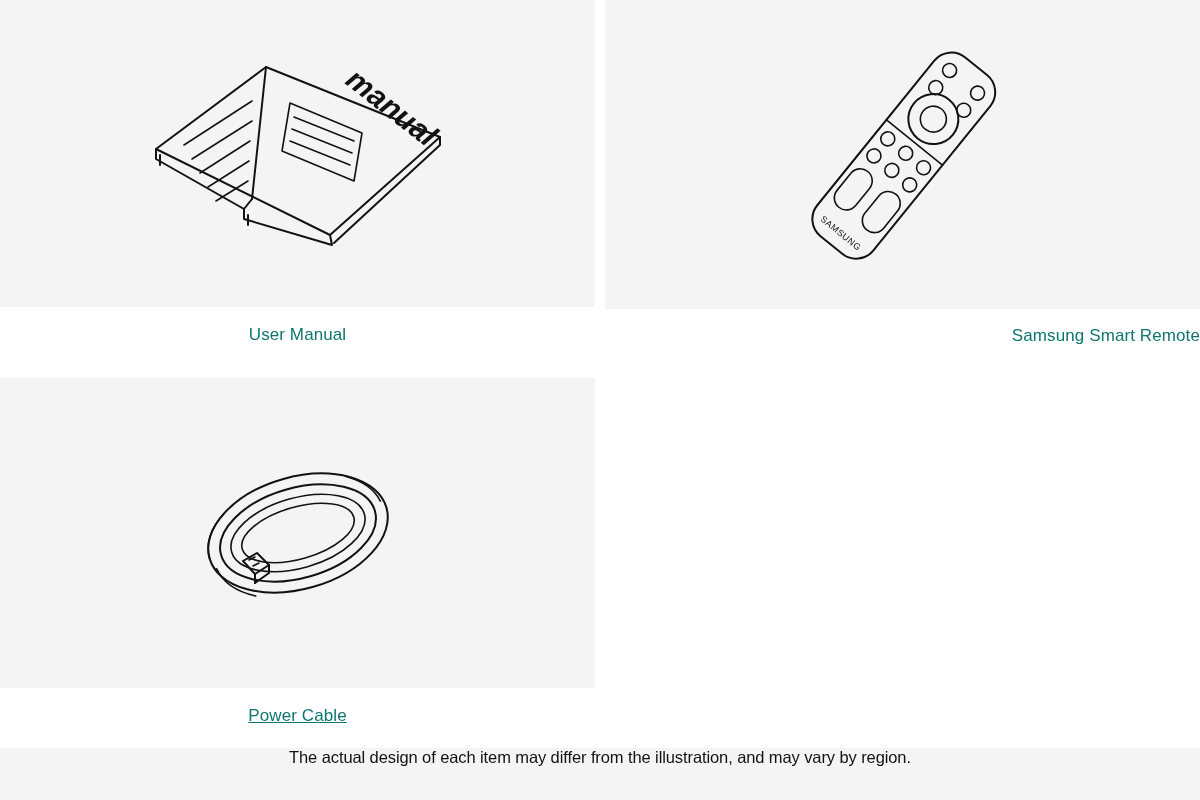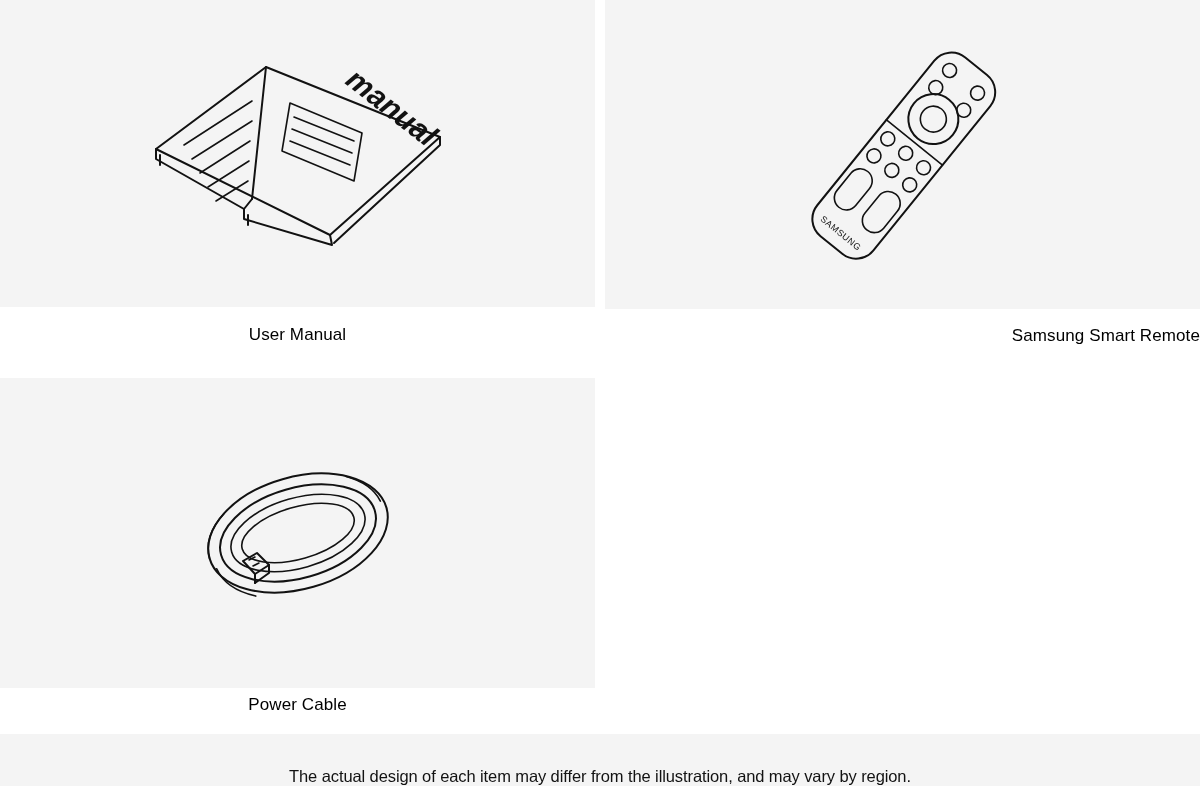--- a/index.html
+++ b/index.html
@@ -46,47 +46,47 @@
     position: absolute;
     left: 50%;
     top: 50%;
     transform: translate(-50%, -50%);
   }
 
   .cell-caption {
     text-align: center;
     font-size: 17px;
     letter-spacing: 0.1px;
-    color: #000000;
+    color: #0f766e;
     line-height: 1.2;
   }
 
   
   #cell-0 { left: 0px;   top: 0px;   width: 595px; }
   #cell-0 .cell-media { width: 595px; height: 307px; }
   #cell-0 .cell-caption { margin-top: 18px; width: 595px; }
 
   #cell-1 { left: 605px; top: 0px;   width: 595px; }
   #cell-1 .cell-media { width: 595px; height: 309px; }
   #cell-1 .cell-caption { margin-top: 17px; width: 595px; text-align: right; }
 
   #cell-2 { left: 0px;   top: 378px; width: 595px; }
   #cell-2 .cell-media { width: 595px; height: 310px; }
-  #cell-2 .cell-caption { margin-top: 7px; width: 595px; }
+  #cell-2 .cell-caption { margin-top: 18px; width: 595px; text-decoration: underline; }
 
   
   .footer-note {
     position: absolute;
     left: 0;
-    bottom: 14px;
+    bottom: 0;
     width: 1200px;
     height: 52px;
     background: #f4f4f4;
     display: flex;
-    align-items: flex-end;
+    align-items: flex-start;
     justify-content: center;
   }
   .footer-note-text {
     font-size: 16.5px;
     color: #121212;
     letter-spacing: -0.1px;
   }
 
   
   .ln {

